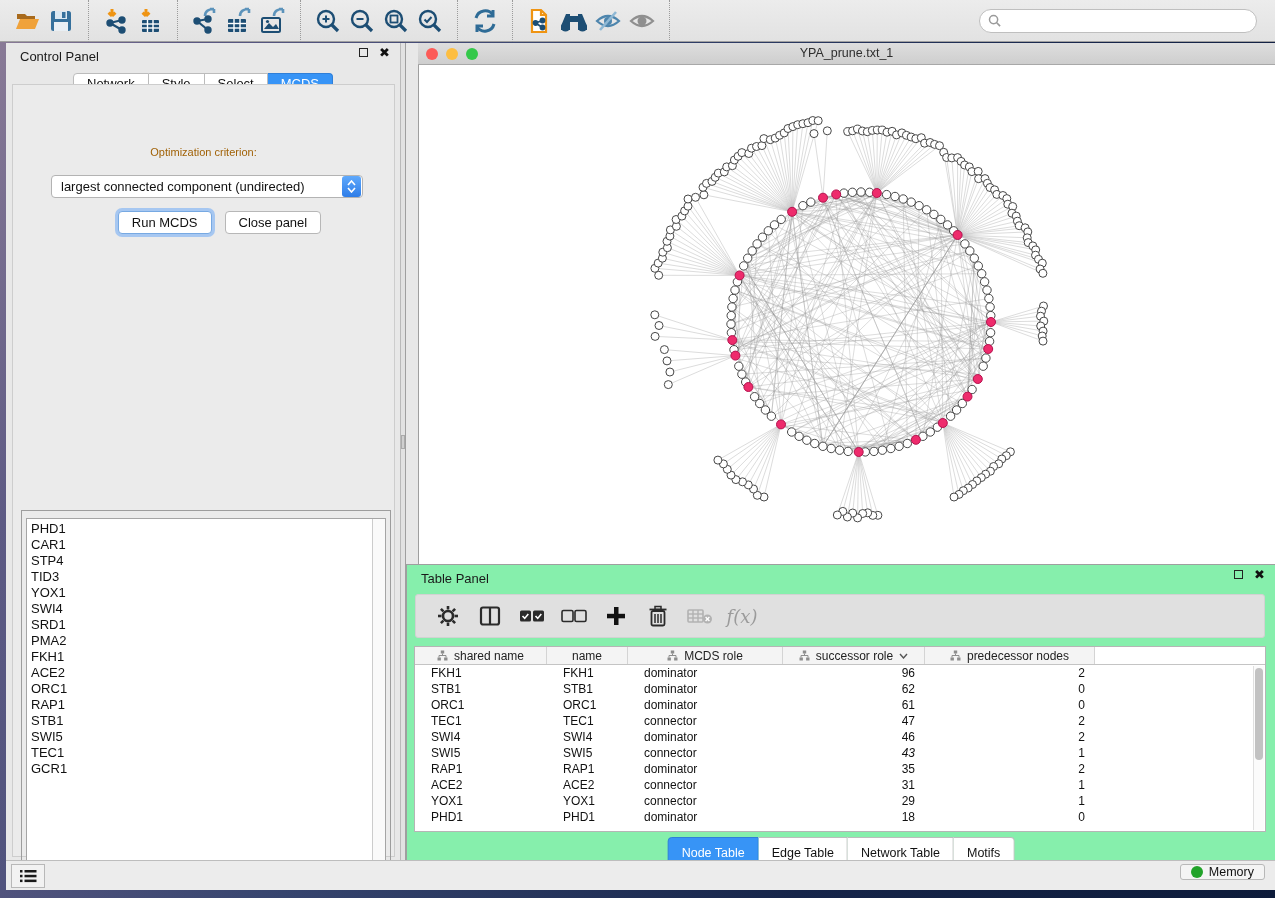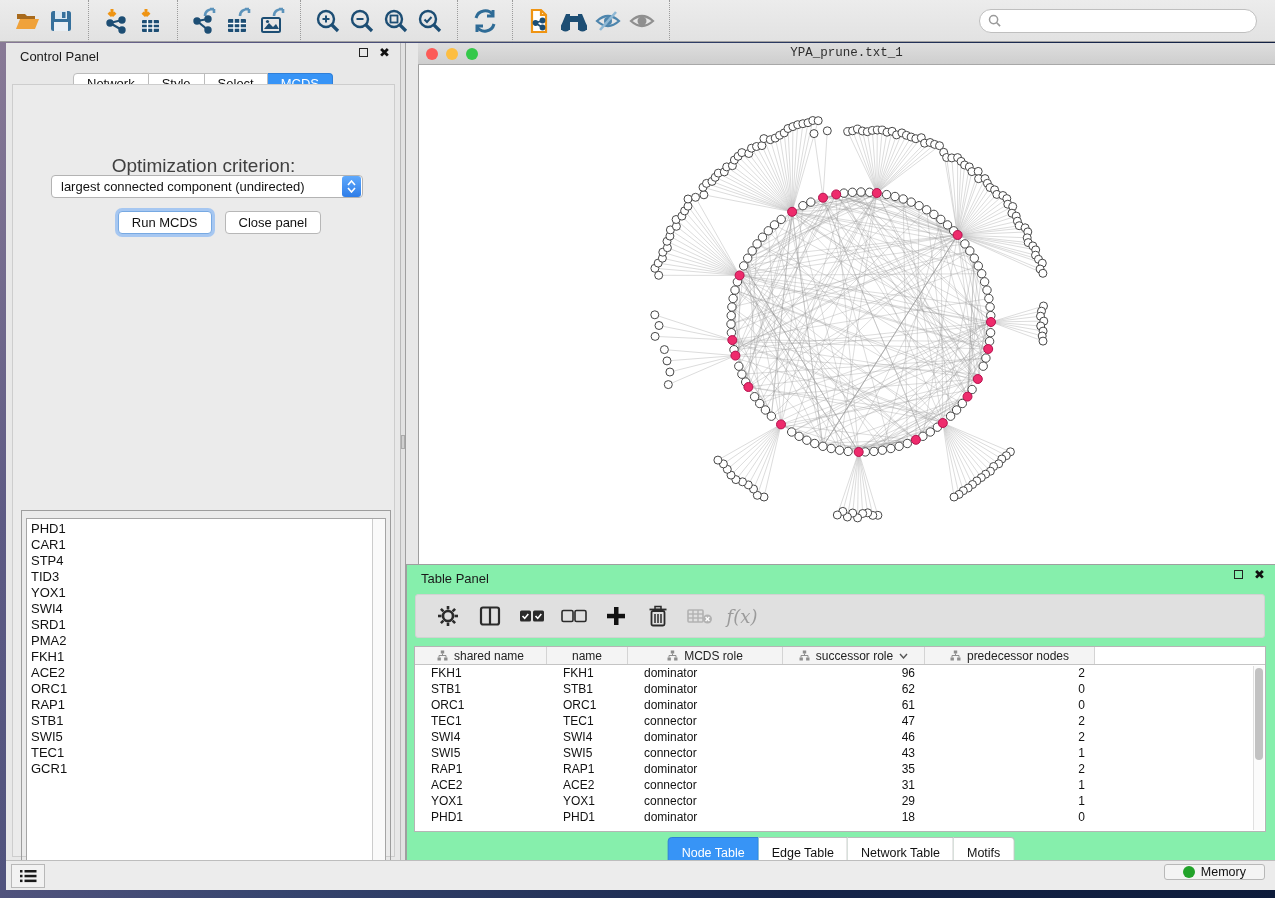--- a/index.html
+++ b/index.html
@@ -34,21 +34,21 @@
   .seg { display:flex; }
   .seg .seg-btn { height:21px; padding:0 13px; background:#fff; border:1px solid #bcbcbc; border-left:none;
     font-size:13px; color:#111; display:flex; align-items:center; cursor:pointer; }
   .seg .seg-btn:first-child { border-left:1px solid #bcbcbc; border-radius:4px 0 0 4px; }
   .seg .seg-btn:last-child { border-radius:0 4px 4px 0; }
   .seg .seg-btn.active { background:#3794f6; border-color:#2f7fd8; color:#fff; }
   .cp-tabs { position:absolute; top:30px; left:50%; transform:translateX(-50%); }
 
   .cp-content { position:absolute; left:6px; right:5px; top:41px; bottom:3px;
     background:#ebebeb; border:1px solid #cdcdcd; }
-  .opt-label { position:absolute; top:70px; width:100%; text-align:center; font-size:19px; color:#404040; }
+  .opt-label { position:absolute; top:61px; width:100%; text-align:center; font-size:11px; color:#a16207; }
   .dropdown { position:absolute; left:38px; top:90px; width:312px; height:23px; background:#fff;
     border:1px solid #b3b3b3; border-radius:4px; display:flex; align-items:center; cursor:pointer; }
   .dropdown .dd-text { flex:1; font-size:13px; color:#111; padding-left:9px; white-space:nowrap; overflow:hidden; }
   .dropdown .dd-stepper { width:19px; height:21px; margin-right:1px; border-radius:3px;
     background:linear-gradient(#5fa9fc,#2e7de8); display:flex; flex-direction:column; align-items:center; justify-content:center; gap:1px; }
   .dd-stepper svg { display:block; }
   .btn { height:23px; background:#fff; border:1px solid #b7b7b7; border-radius:4px;
     font-size:13px; color:#111; padding:0 13px; cursor:pointer; font-family:inherit; }
   .btn.focus-ring { box-shadow:0 0 0 3px rgba(110,170,245,.55); border-color:#77a9e2; }
   .cp-buttons { position:absolute; top:126px; left:16px; width:100%; display:flex; justify-content:center; gap:13px; }
@@ -61,21 +61,21 @@
   .mcds-scroll { position:absolute; right:0; top:0; bottom:0; width:13px; background:#fafafa; border-left:1px solid #ccc; }
 
   
   .v-splitter { position:absolute; left:394px; top:0; width:6px; height:100%; background:#e2e2e2;
     border-left:1px solid #b9b9b9; border-right:1px solid #9f9f9f; }
   .v-splitter .grip { position:absolute; top:392px; left:0; width:4px; height:14px; background:#cfcfcf; border:1px solid #aaa; }
 
   
   .right-area { position:absolute; left:400px; top:0; right:0; height:100%; }
 
-  .network-window { position:absolute; left:12px; top:0; right:0; height:521px;font-family:Liberation Mono, monospace; }
+  .network-window { position:absolute; left:12px; top:0; right:0; height:521px; }
   .net-titlebar { position:absolute; left:0; top:0; right:0; height:22px;
     background:linear-gradient(#dedede,#cecece); border-bottom:1px solid #a8a8a8; }
   .traffic { position:absolute; left:8px; top:5px; display:flex; gap:8px; }
   .light { width:12px; height:12px; border-radius:50%; }
   .net-title { position:absolute; left:0; right:0; top:3px; text-align:center; font-size:12.5px; color:#2e2e2e; }
   .net-canvas { position:absolute; left:0; top:22px; right:0; bottom:0; background:#fff; border-left:1px solid #9f9f9f; }
   .net-canvas svg { display:block; }
 
   
   .table-panel { position:absolute; left:0; top:521px; right:0; bottom:0; background:#86efac; border-top:1px solid #9f9f9f; border-left:1px solid #9f9f9f;padding-left:40px; }
@@ -96,21 +96,21 @@
   .nt-thumb { position:absolute; left:1px; top:2px; width:8px; height:92px; background:#c2c2c2; border-radius:4px; }
 
   .tp-tabs { position:absolute; top:272px; left:50%; transform:translateX(-50%); }
   .tp-tabs .seg-btn { height:32px; font-size:12.5px; }
 
   
   .status-bar { position:absolute; left:6px; right:0; bottom:8px; height:30px; background:#ececec; border-top:1px solid #bdbdbd; }
   .list-btn { position:absolute; left:5px; top:3px; width:34px; height:24px; background:#f2f2f2; border:1px solid #b8b8b8;
     display:flex; align-items:center; justify-content:center; cursor:pointer; }
   .memory-btn { position:absolute; right:10px; top:3px; height:16px; background:#f4f4f4; border:1px solid #b8b8b8;
-    border-radius:3px; display:flex; align-items:center; gap:6px; padding:0 18px; font-size:12.5px; color:#111; cursor:pointer; }
+    border-radius:3px; display:flex; align-items:center; gap:6px; padding:0 10px; font-size:12.5px; color:#111; cursor:pointer; }
   .mem-dot { width:12px; height:12px; border-radius:50%; background:#22a32a; }
 </style>
 </head>
 <body>
 
 <div class="screen">
 
   <div class="toolbar">
     <div class="tb-group">
       <div class="tb-btn">
@@ -1168,21 +1168,21 @@
                 <div class="nt-cell txt" style="width: 132px;">SWI4</div>
                 <div class="nt-cell txt" style="width: 81px;">SWI4</div>
                 <div class="nt-cell txt" style="width: 155px;">dominator</div>
                 <div class="nt-cell num" style="width: 142px;">46</div>
                 <div class="nt-cell num" style="width: 170px;">2</div>
               </div>
               <div class="nt-row">
                 <div class="nt-cell txt" style="width: 132px;">SWI5</div>
                 <div class="nt-cell txt" style="width: 81px;">SWI5</div>
                 <div class="nt-cell txt" style="width: 155px;">connector</div>
-                <div class="nt-cell num" style="width: 142px;">43</div>
+                <div class="nt-cell num" style="width: 142px; font-style: italic;">43</div>
                 <div class="nt-cell num" style="width: 170px;">1</div>
               </div>
               <div class="nt-row">
                 <div class="nt-cell txt" style="width: 132px;">RAP1</div>
                 <div class="nt-cell txt" style="width: 81px;">RAP1</div>
                 <div class="nt-cell txt" style="width: 155px;">dominator</div>
                 <div class="nt-cell num" style="width: 142px;">35</div>
                 <div class="nt-cell num" style="width: 170px;">2</div>
               </div>
               <div class="nt-row">

